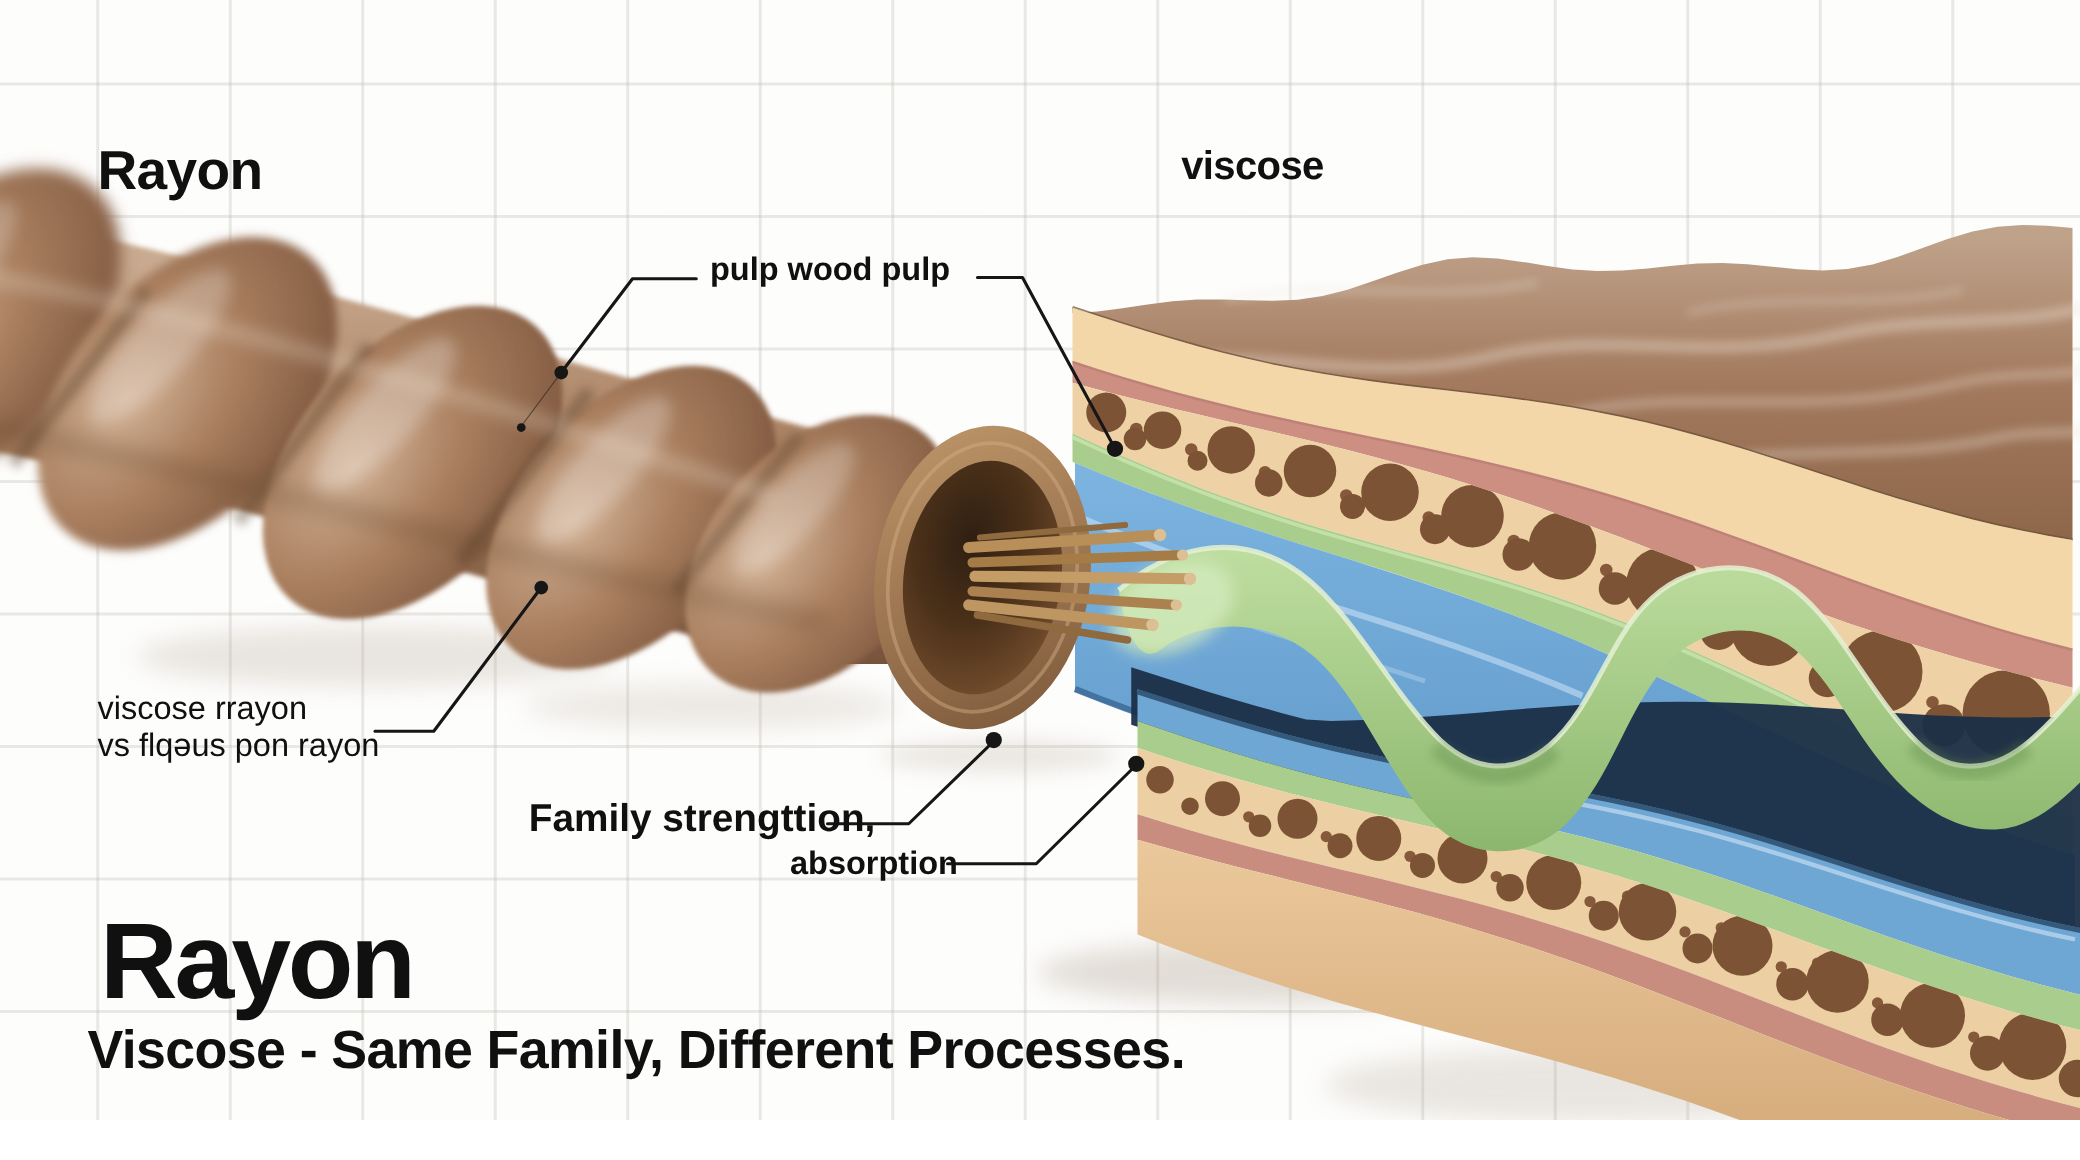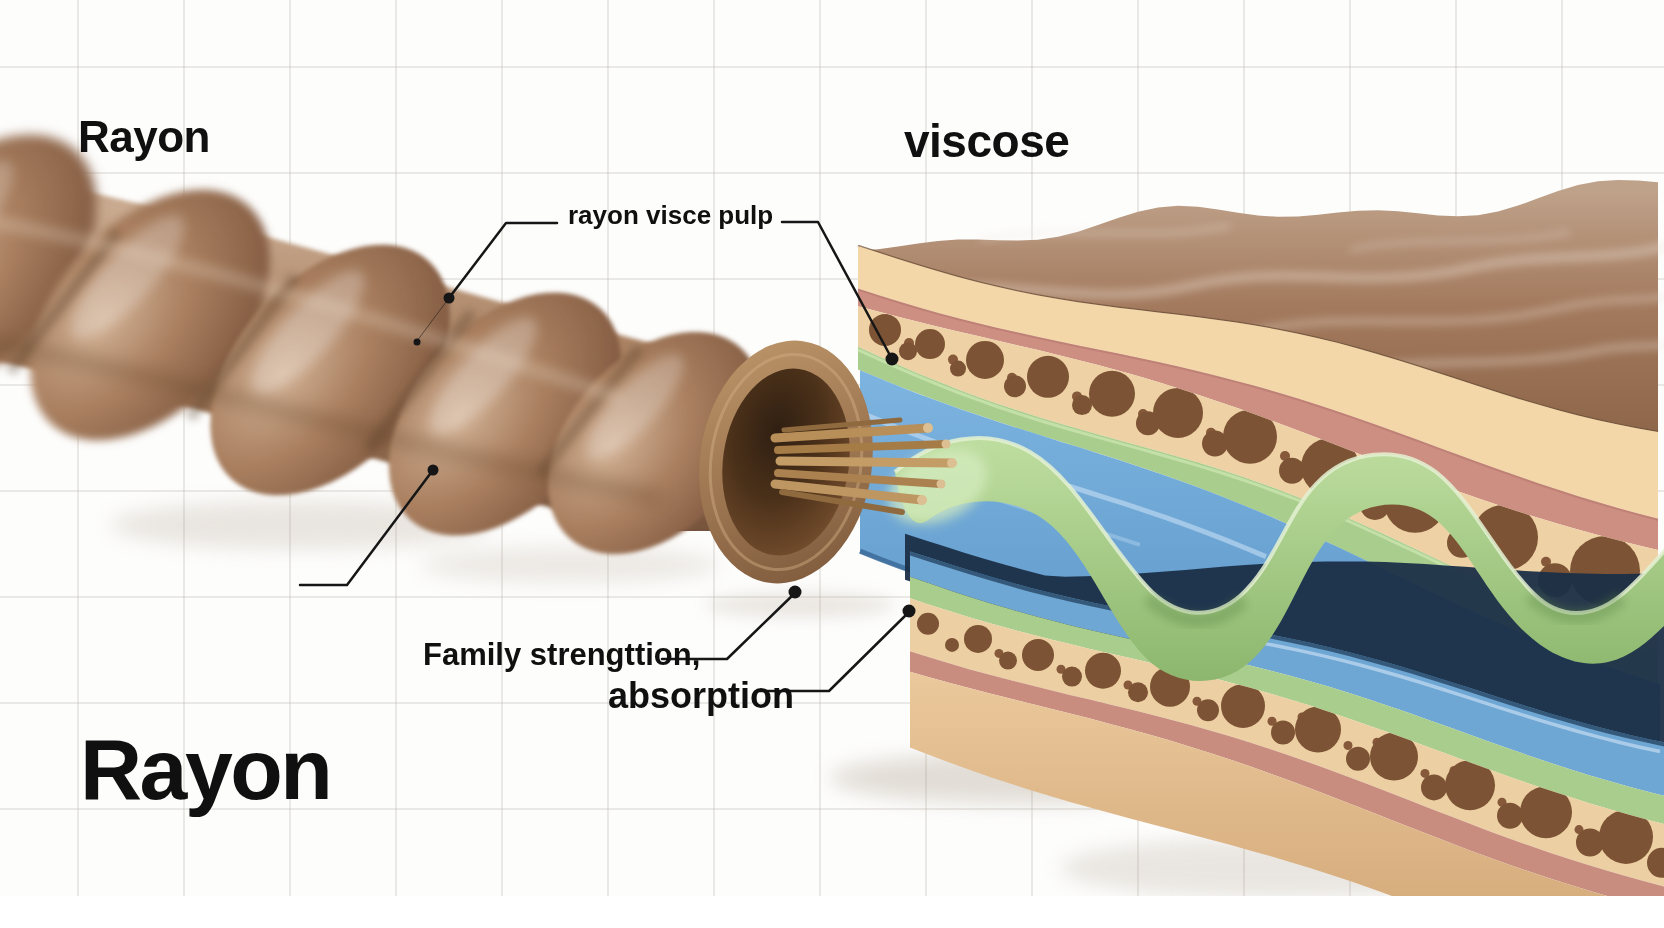--- a/index.html
+++ b/index.html
@@ -10,25 +10,25 @@
       linear-gradient(to right, rgba(188,183,176,.30) 2px, transparent 2px),
       linear-gradient(to bottom, rgba(188,183,176,.30) 2px, transparent 2px);
     background-size:106px 106px;
     background-position:77px 66px;
     font-family:"Liberation Sans", sans-serif;
     color:#111;
   }
   svg.art{position:absolute;left:0;top:0;}
   .txt{position:absolute;color:#101010;white-space:nowrap;}
   .t-topleft{left:78px;top:112px;font-size:44px;font-weight:700;letter-spacing:-.5px;}
-  .t-topright{left:904px;top:114px;font-size:46px;font-weight:700;letter-spacing:-.5px;}
+  .t-topright{left:945px;top:114px;font-size:32px;font-weight:700;letter-spacing:-.5px;}
   .lbl-a{left:568px;top:200px;font-size:26px;font-weight:600;line-height:31px;}
   .lbl-b{left:78px;top:551px;font-size:26px;font-weight:500;line-height:30px;}
   .lbl-tensile{left:423px;top:637px;font-size:31px;font-weight:700;}
-  .lbl-absorption{left:608px;top:675px;font-size:36px;font-weight:600;}
+  .lbl-absorption{left:632px;top:675px;font-size:26px;font-weight:600;}
   .t-big{left:80px;top:720px;font-size:86px;font-weight:700;letter-spacing:-2.5px;}
   .t-sub{left:70px;top:816px;font-size:43px;font-weight:700;letter-spacing:-.5px;}
 </style>
 </head>
 <body>
 
 <div class="stage">
 
 <svg class="art" width="1664" height="928" viewBox="0 0 1664 928">
   <defs>
@@ -287,22 +287,27 @@
     <circle cx="433" cy="470" r="5.5"></circle>
     <circle cx="795" cy="592" r="6.5"></circle>
     <circle cx="909" cy="611" r="6.5"></circle>
   </g>
 </svg>
 
 <div class="txt t-topleft">Rayon</div>
 <div class="txt t-topright">viscose</div>
 
 <div class="txt lbl-a">
-  <div>rayon visce pulp</div>
+  <div>pulp wood pulp</div>
 </div>
 
+<div class="txt lbl-b">
+  <div>viscose rrayon</div>
+  <div>vs flqəus pon rayon</div>
+</div>
 
 <div class="txt lbl-tensile">Family strengttion,</div>
 <div class="txt lbl-absorption">absorption</div>
 
 <div class="txt t-big">Rayon</div>
+<div class="txt t-sub">Viscose - Same Family, Different Processes.</div>
 
 </div>
 
 </body></html>

